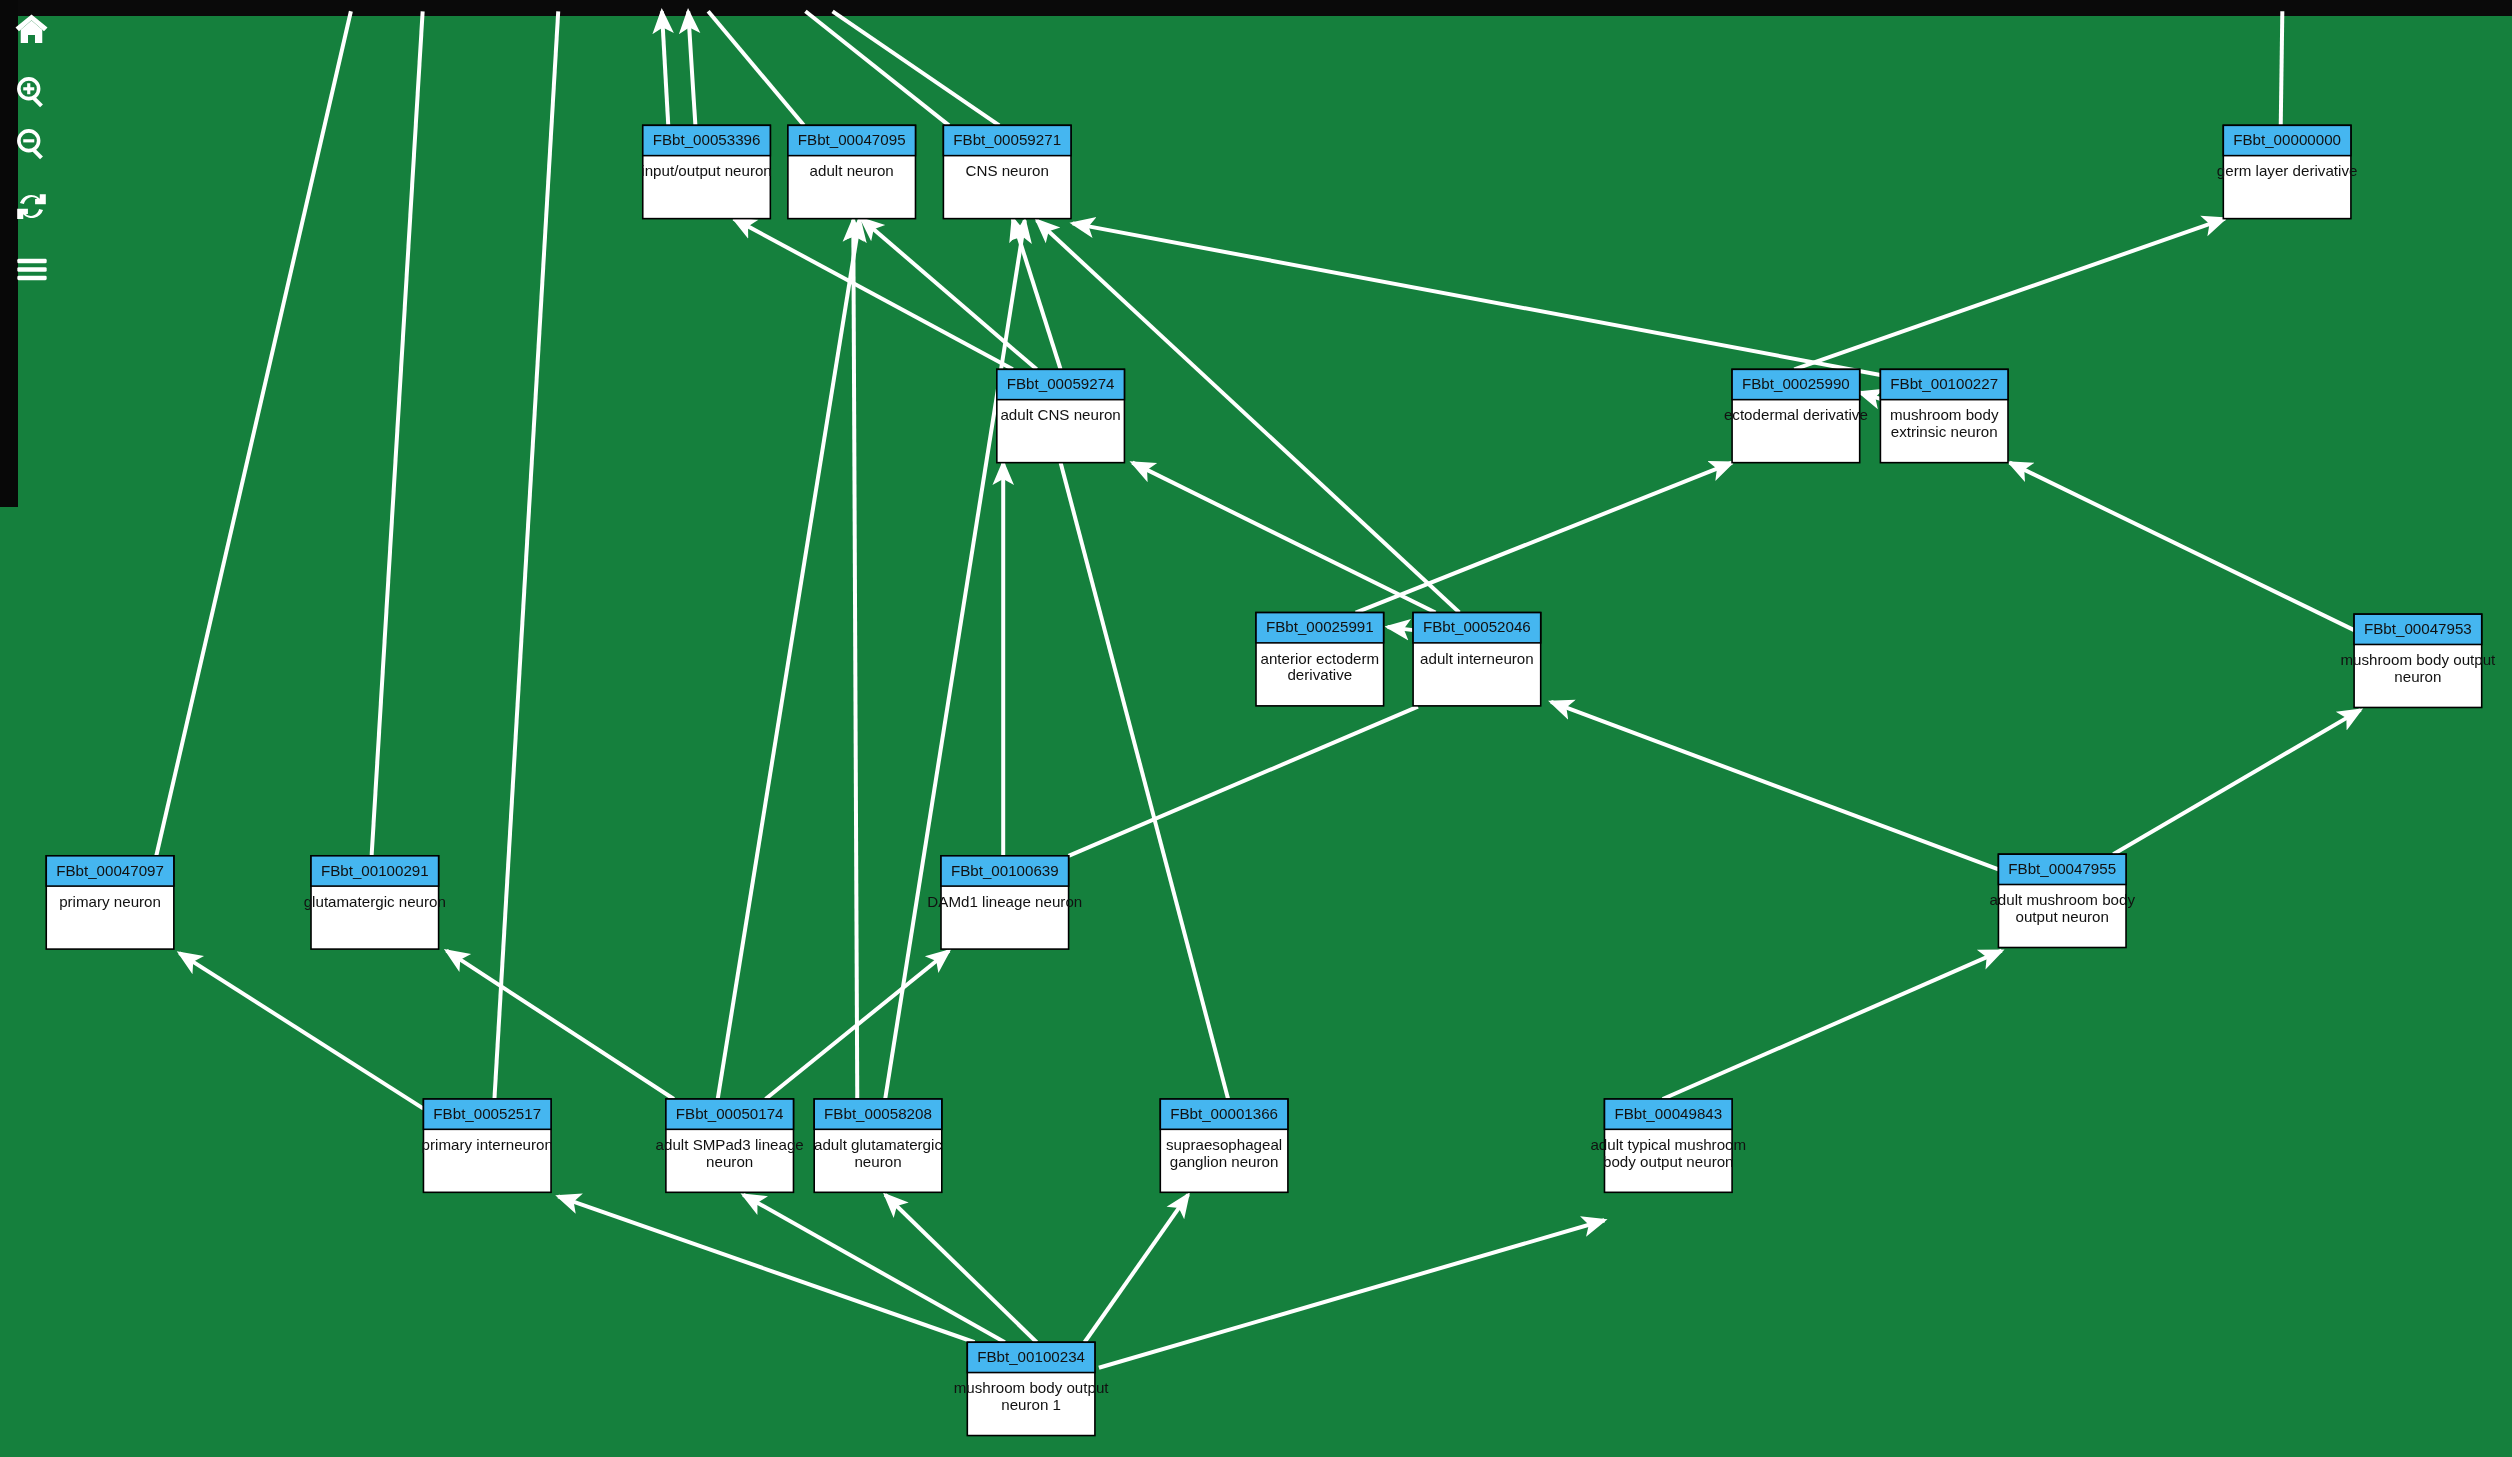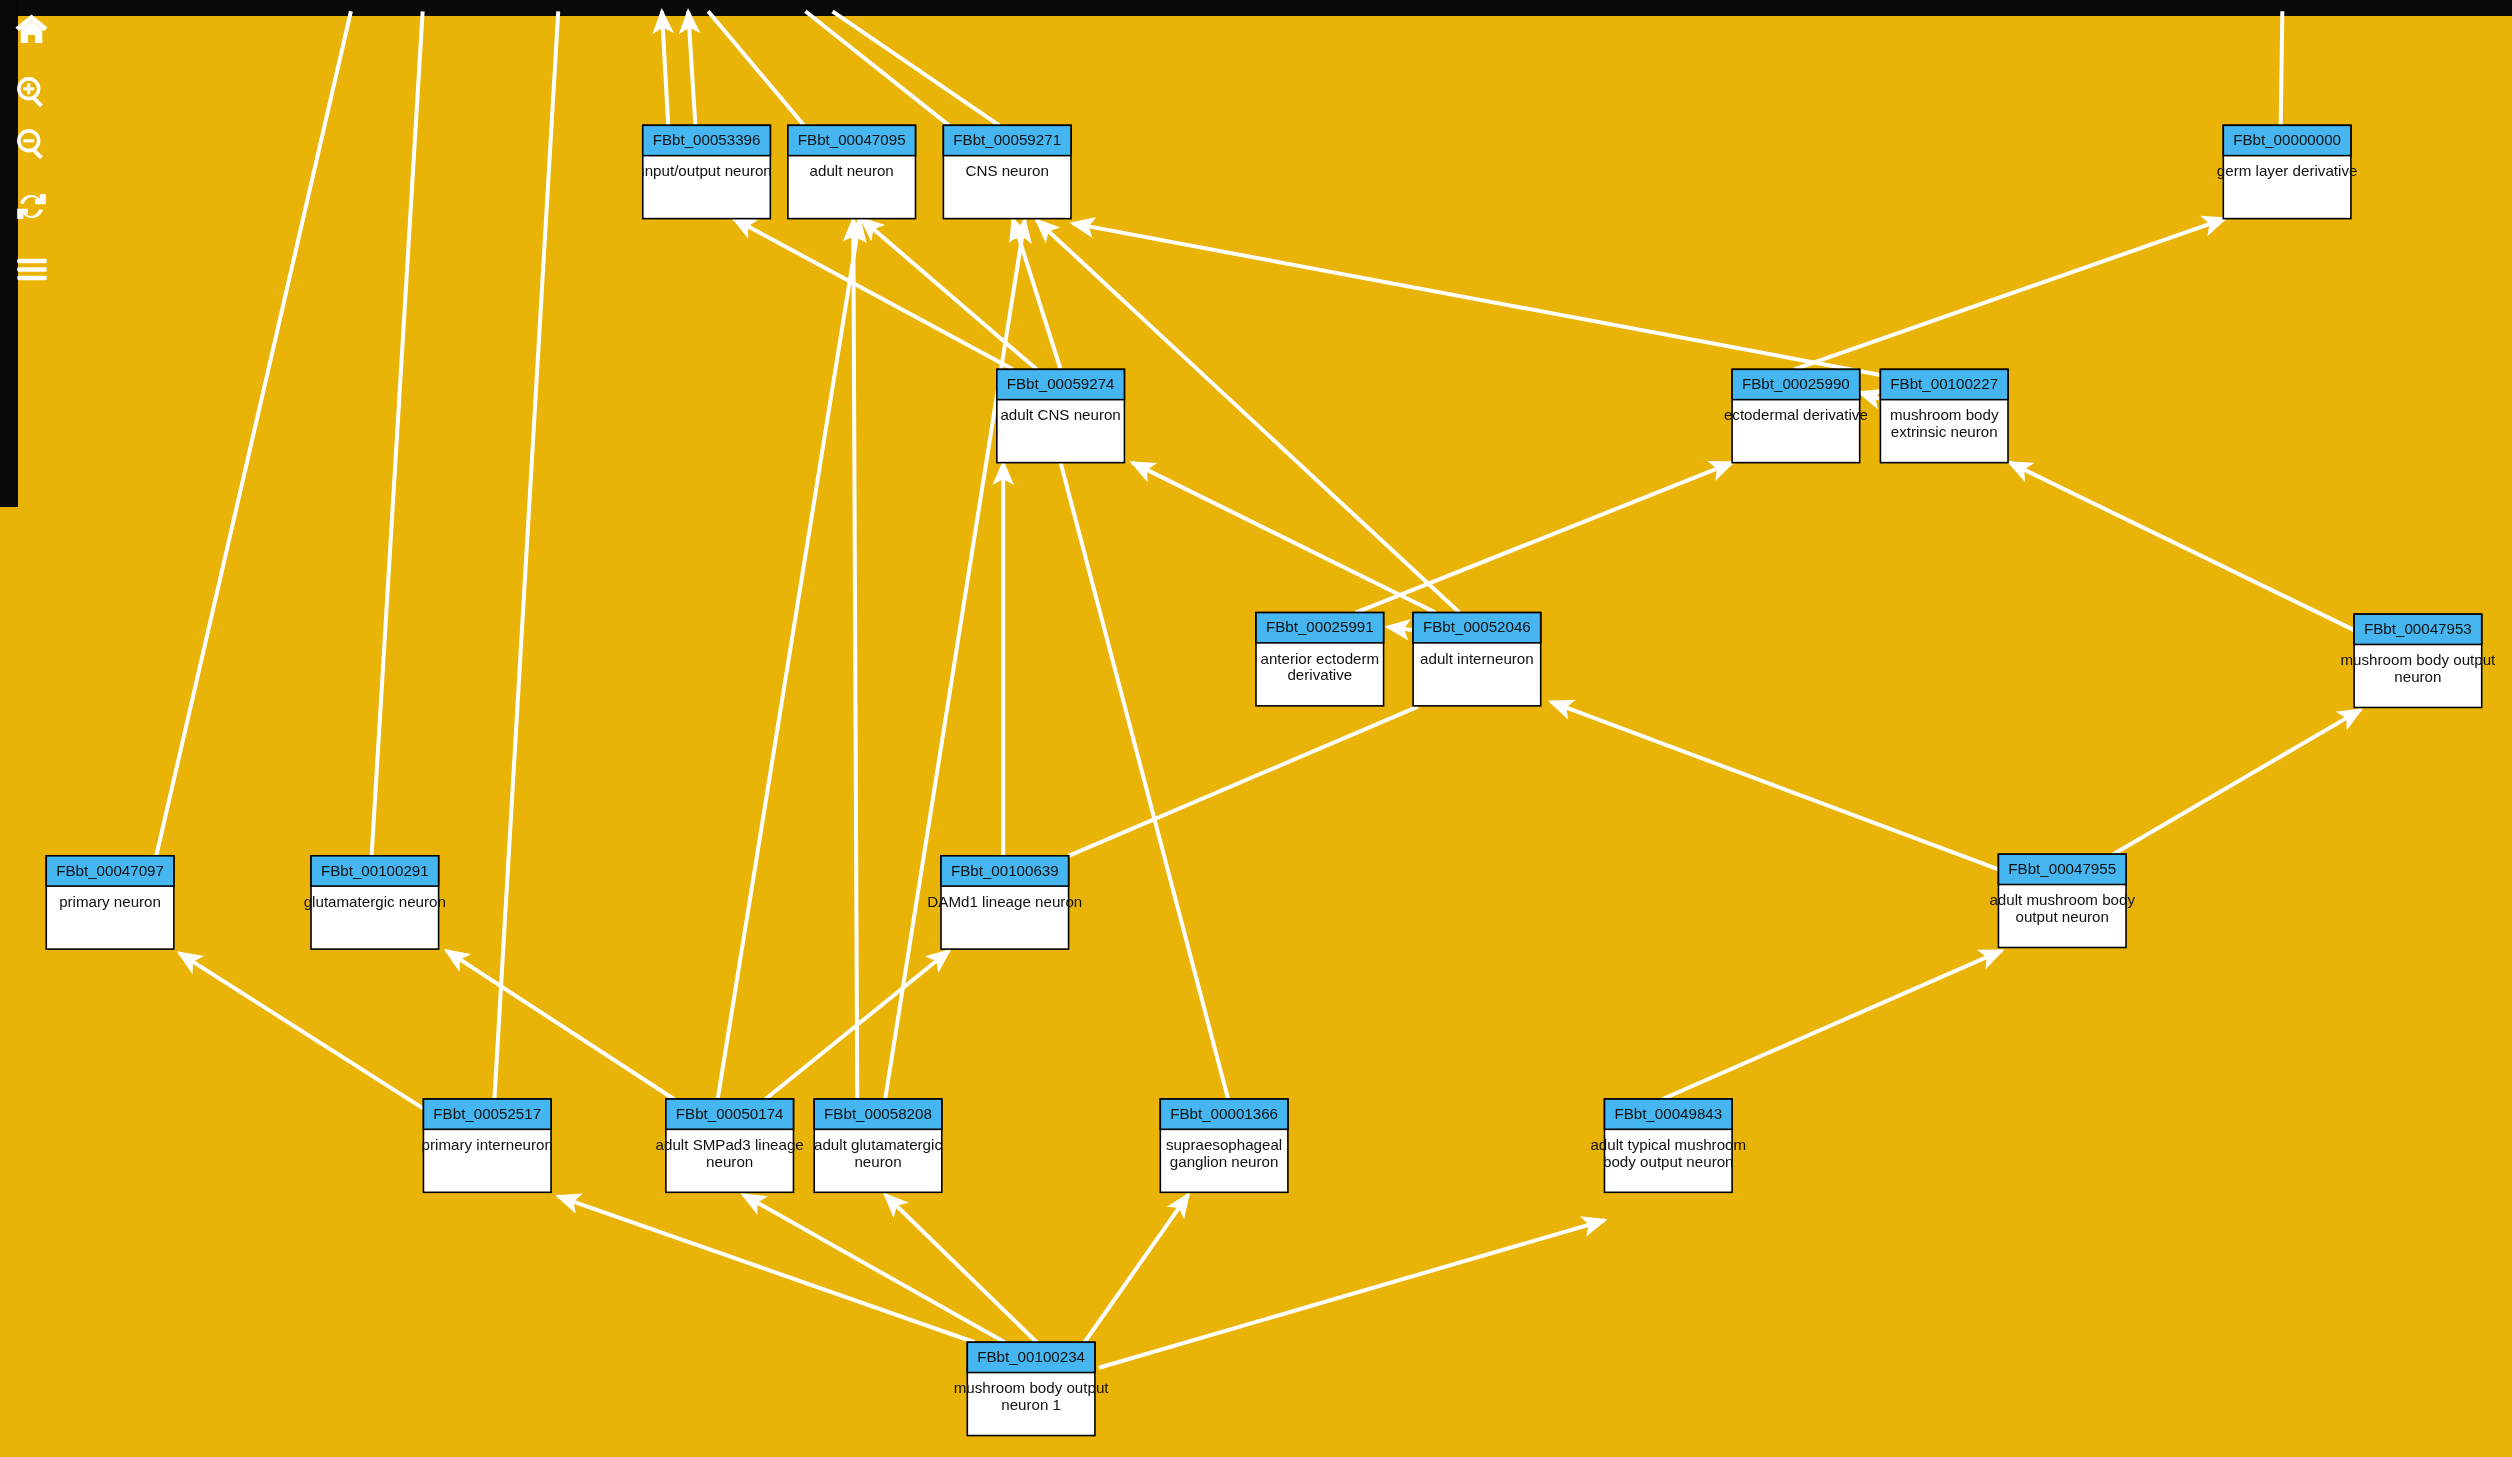--- a/index.html
+++ b/index.html
@@ -8,21 +8,21 @@
     background: #000000;
     width: 2512px;
     height: 1458px;
     overflow: hidden;
     font-family: "Liberation Sans", sans-serif;
   }
   #app {
     position: relative;
     width: 2512px;
     height: 1458px;
-    background: #eab308;
+    background: #15803d;
   }
   
   #topbar {
     position: absolute;
     left: 0; top: 0;
     width: 2512px; height: 16px;
     background: #0a0a0a;
   }
   
   #toolbar {

